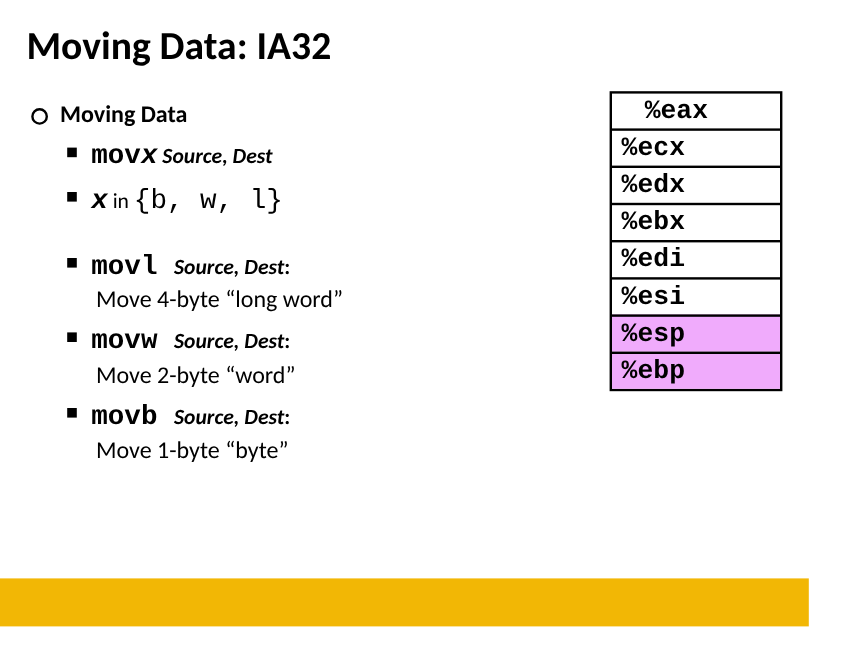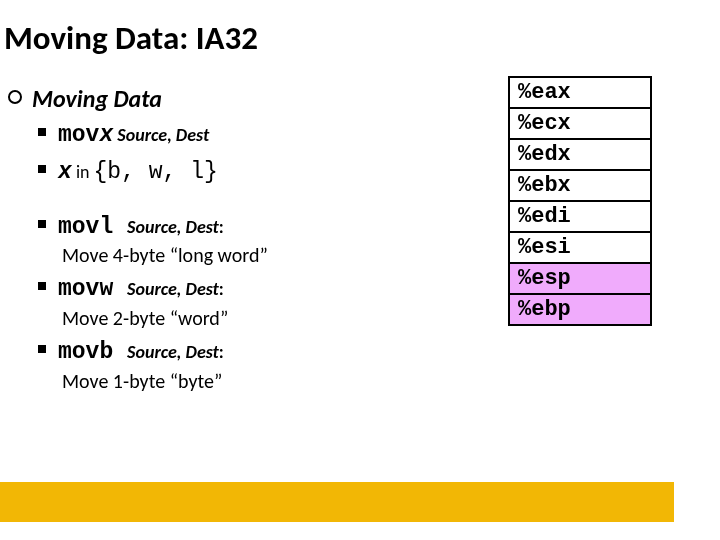--- a/index.html
+++ b/index.html
@@ -1,23 +1,23 @@
 <!DOCTYPE html>
 <html><head>
 <meta charset="utf-8">
 <style>
   * { box-sizing: border-box; margin: 0; padding: 0; }
   html, body { width: 720px; height: 540px; background: #fff; font-family: "Calibri", "Segoe UI", Arial, sans-serif; color: #000; }
-  .slide { position: relative; width: 674px; height: 540px; padding: 18px 22px 0 4px; }
+  .slide { position: relative; width: 674px; height: 540px; padding: 18px 22px 0 22px; }
   .title { font-size: 33px; font-weight: 700; margin-bottom: 18px; }
   .content { display: flex; flex-direction: row; }
   .left { flex: 1.2; }
   .right { padding-left: 30px; padding-top: 0; }
   
-  .b1 { position: relative; padding-left: 28px; font-size: 24px; font-weight: 700; margin-top: 8px; font-style: italic; }
+  .b1 { position: relative; padding-left: 28px; font-size: 20px; font-weight: 700; margin-top: 8px; }
   .b1::before {
     content: ""; position: absolute; left: 4px; top: 6px;
     width: 10px; height: 10px; border: 2px solid #000; border-radius: 50%;
   }
   .b1.spaced { margin-top: 26px; }
   
   .b2 { position: relative; padding-left: 54px; font-size: 18px; margin-top: 8px; line-height: 1.25; }
   .b2::before {
     content: ""; position: absolute; left: 34px; top: 7px;
     width: 8px; height: 8px; background: #000;
@@ -28,21 +28,21 @@
   .bold { font-weight: 700; }
   
   .reg-table { border: 2px solid #000; }
   .reg-row {
     border-top: 2px solid #000;
     font-family: "Courier New", Courier, monospace;
     font-weight: 700; font-size: 22px;
     padding: 2px 60px 2px 8px;
     min-width: 140px;
   }
-  .reg-row:first-child { border-top: none; }
+  .reg-row:first-child { border-top: none; text-align: right; }
   .reg-pink { background: #f0abfc; }
   
   .footer-bar {
     position: absolute; left: 0; right: 0; bottom: 18px; height: 40px;
     background: #f2b705;
   }
 </style>
 </head>
 <body>
 

